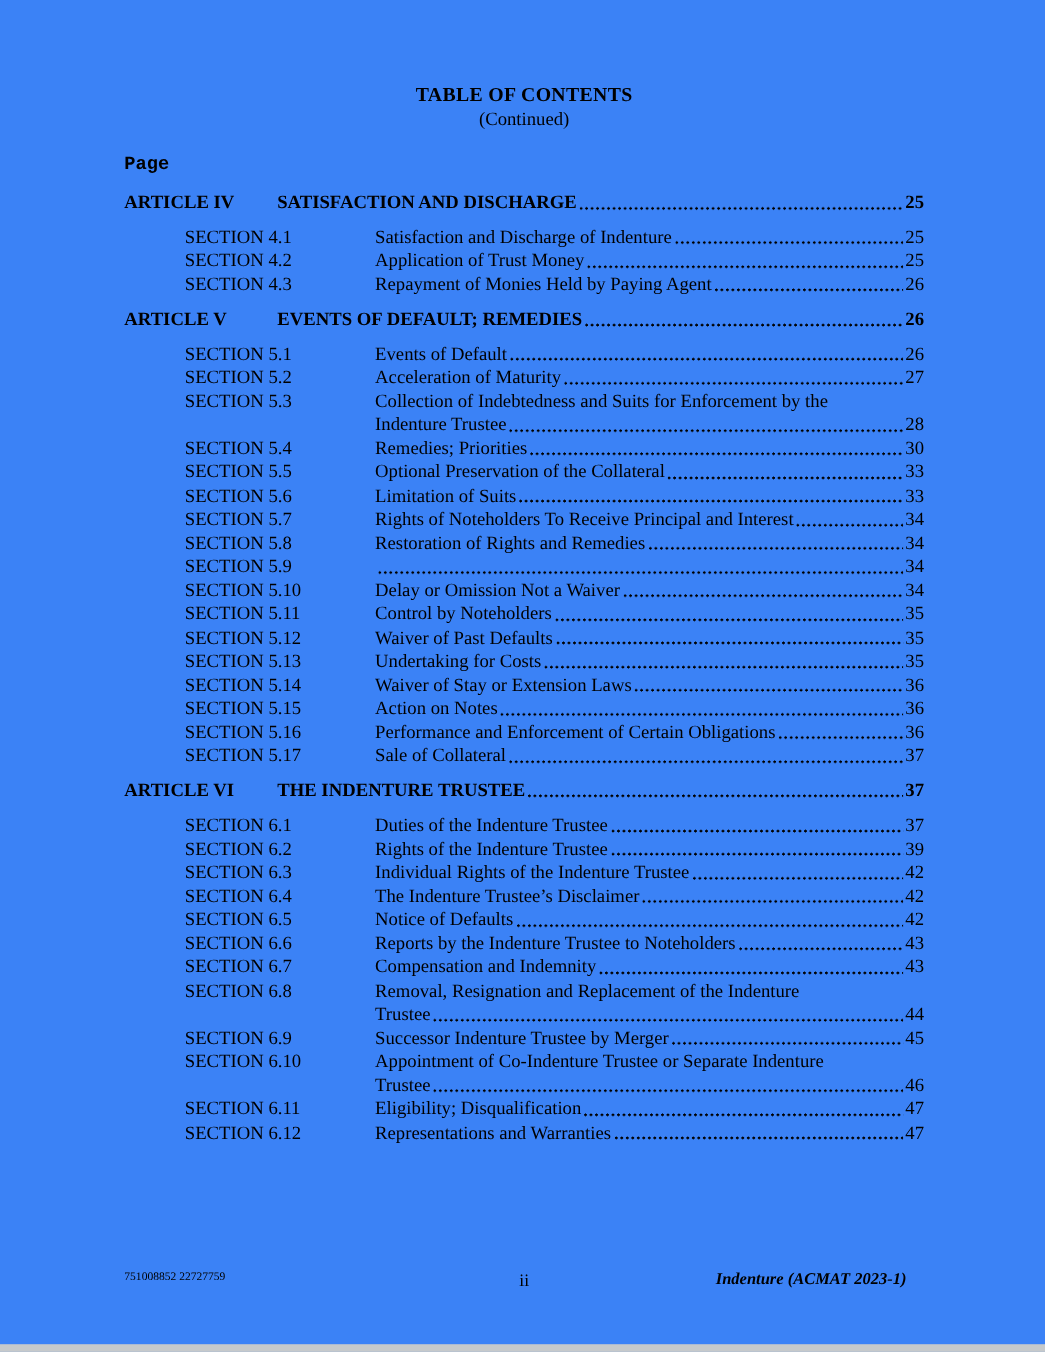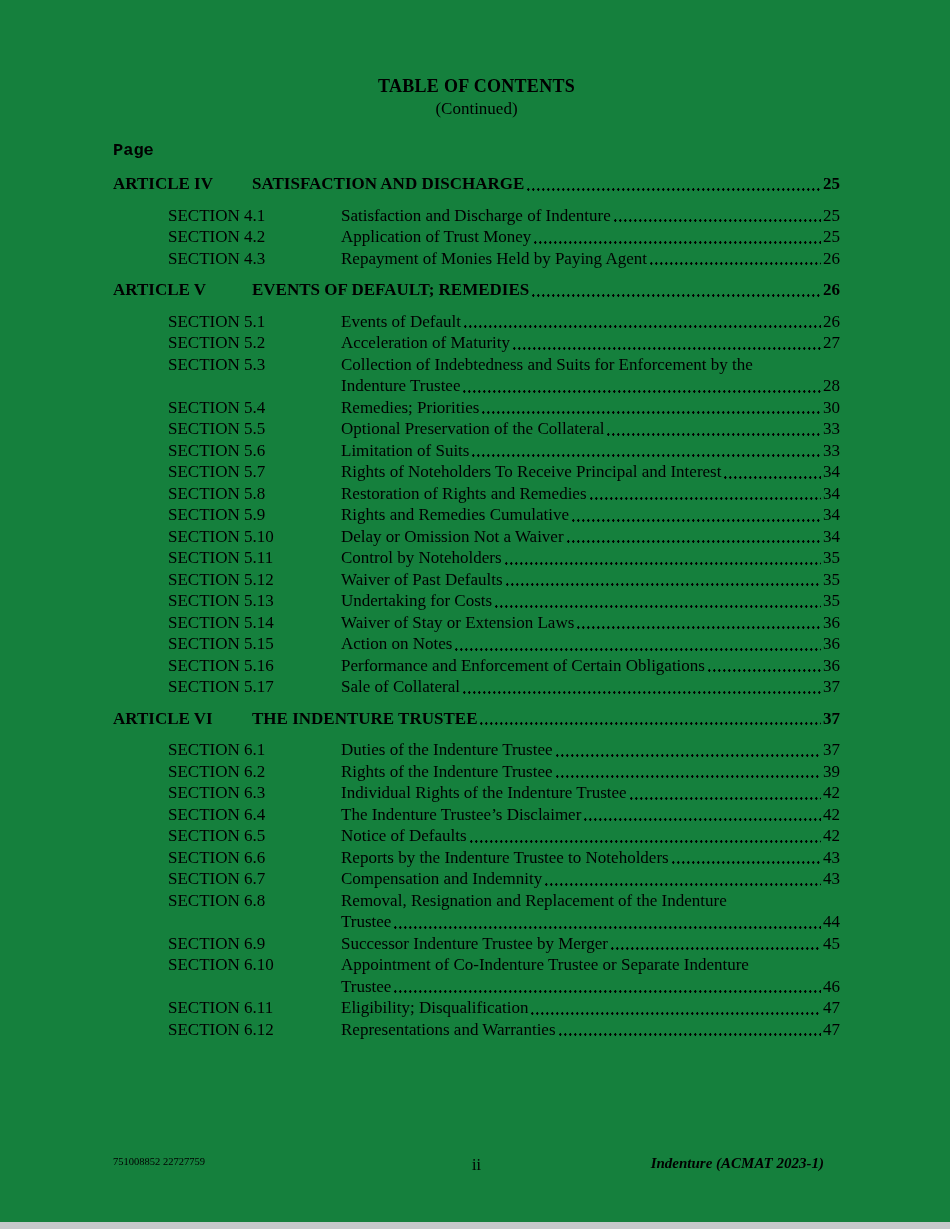--- a/index.html
+++ b/index.html
@@ -2,21 +2,21 @@
 <html><head>
 <meta charset="utf-8">
 <title>Document</title>
 <style>
   html, body { margin: 0; padding: 0; background: #ffffff; }
   .page {
     position: relative;
     width: 950px;
     height: 1229px;
     box-sizing: border-box;
-    background: #15803d;
+    background: #3b82f6;
     font-family: "Liberation Serif", "DejaVu Serif", serif;
     font-size: 17px;
     line-height: 21.5px;
     color: #000000;
     padding: 74px 110px 0 113px;
     overflow: hidden;
   }
   
   .page::after {
     content: "";
@@ -220,21 +220,20 @@
             <span class="entry-title">Restoration of Rights and Remedies</span>
             <span class="dots"></span>
             <span class="entry-page">34</span>
           </div>
         </div>
       </div>
       <div class="toc-row section-row">
         <div class="row-label">SECTION 5.9</div>
         <div class="row-content">
           <div class="toc-line">
-            <span class="entry-title">Rights and Remedies Cumulative</span>
             <span class="dots"></span>
             <span class="entry-page">34</span>
           </div>
         </div>
       </div>
       <div class="toc-row section-row">
         <div class="row-label">SECTION 5.10</div>
         <div class="row-content">
           <div class="toc-line">
             <span class="entry-title">Delay or Omission Not a Waiver</span>

